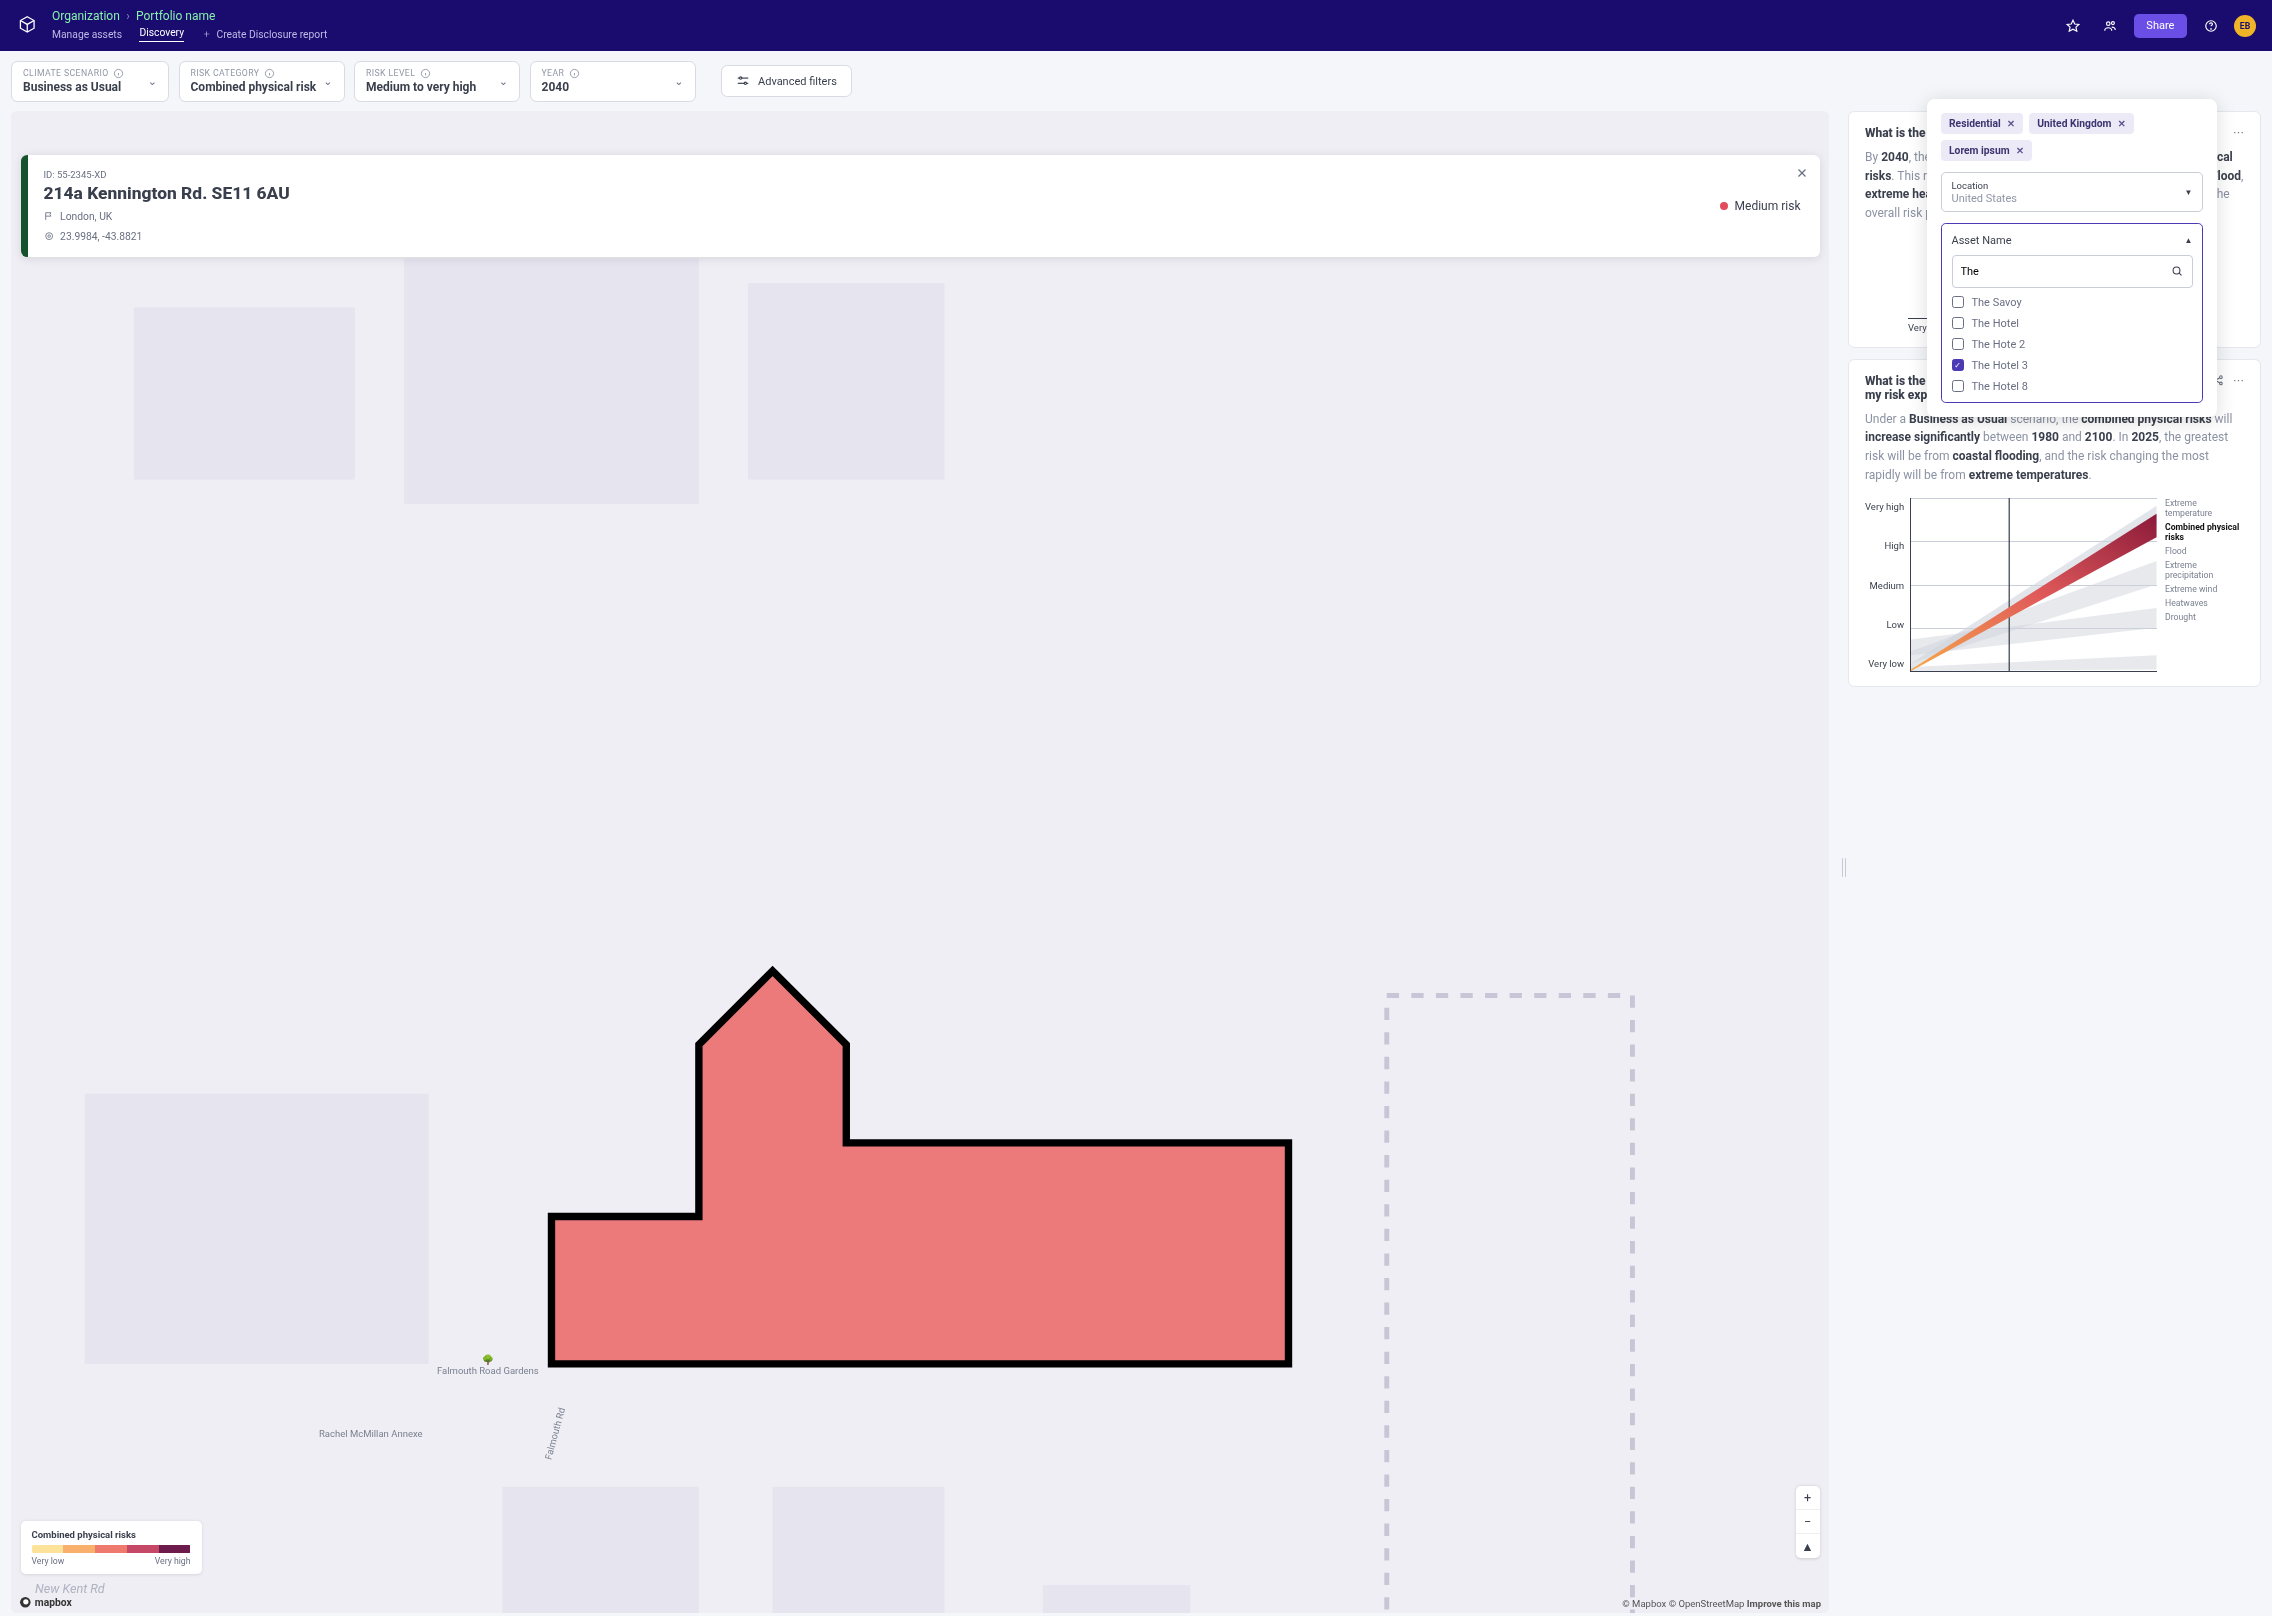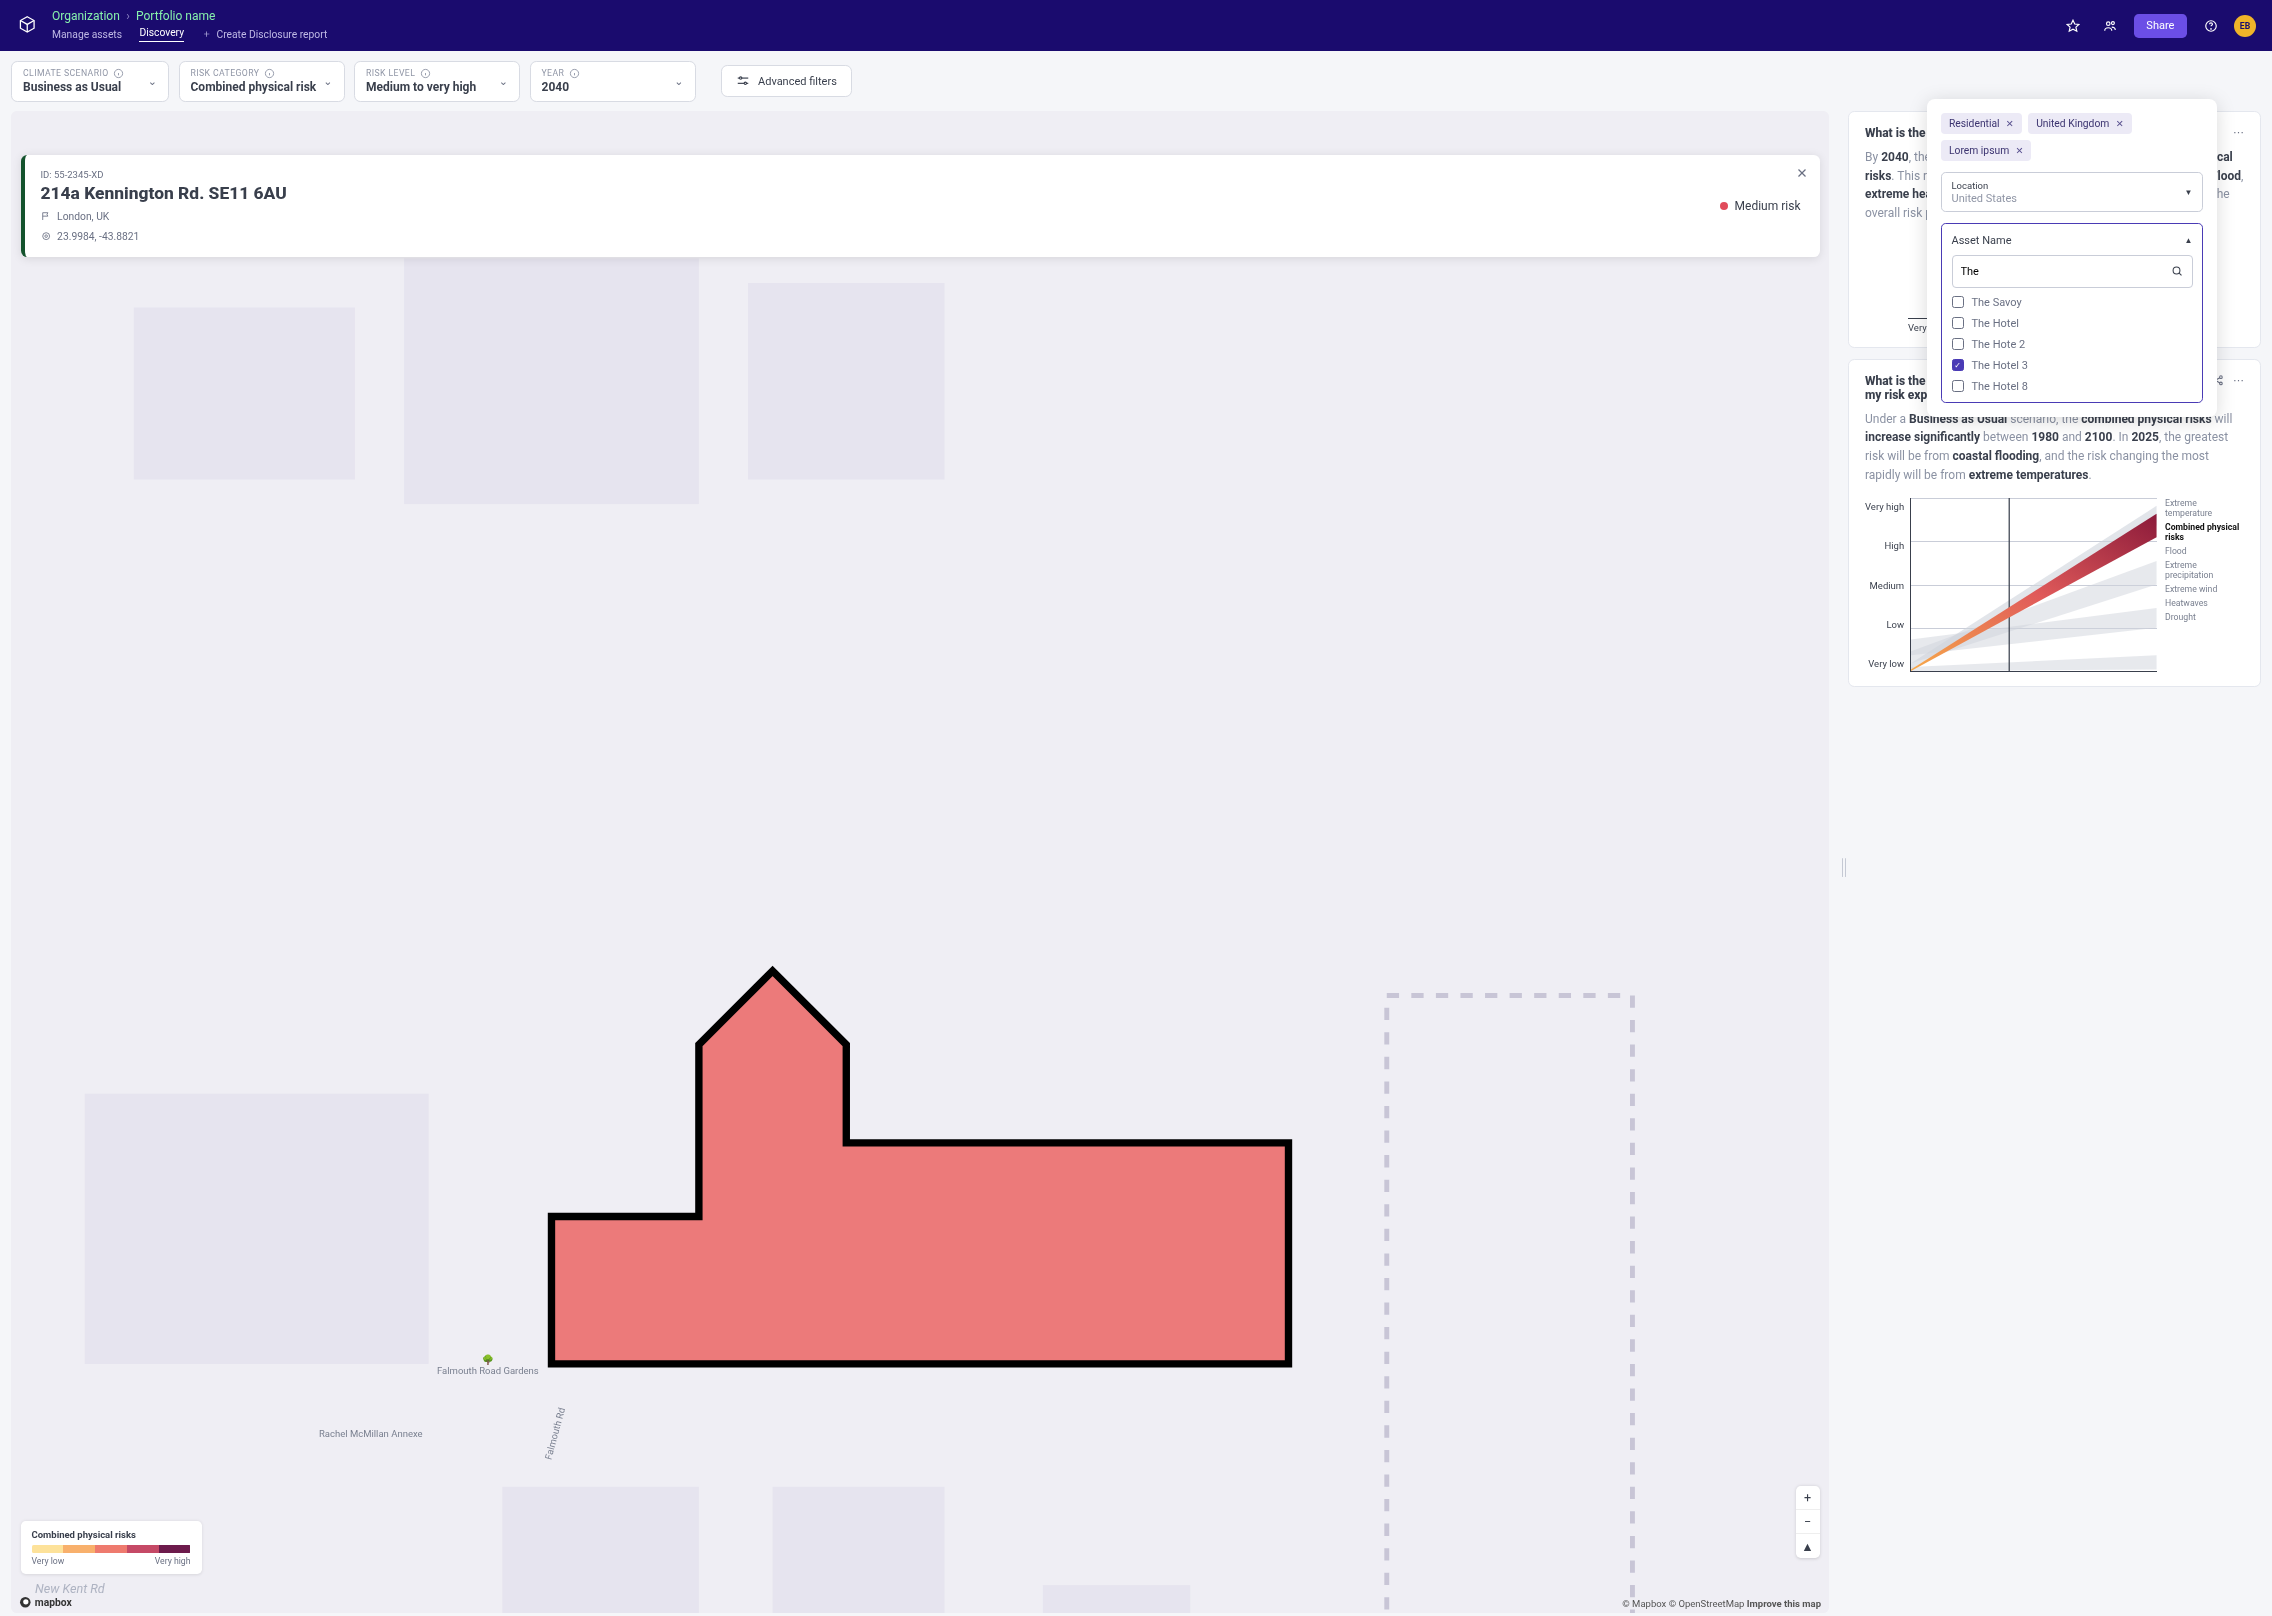--- a/index.html
+++ b/index.html
@@ -28,21 +28,21 @@
 .left-panel{flex:1;position:relative;padding:0 11px 11px 11px;min-width:0}
 .map-wrap{position:relative;height:100%;background:#f0eff4;border-radius:6.3px;overflow:hidden}
 .map-bg{position:absolute;inset:0}
 .map-topbar{position:absolute;top:9.5px;left:9.5px;right:9.5px;display:flex;justify-content:space-between;align-items:center}
 .filtering-text{font-size:12px;color:#393f4c}
 .filtering-text b{font-weight:700}
 .filtering-text .muted{color:#a5aab8}
 .view-toggle{display:flex;align-items:center;gap:3.2px;background:#fff;border:0.8px solid #d8dbe3;border-radius:4.7px;padding:2.4px}
 .view-toggle .active{background:#4a3bb5;color:#fff;border-radius:3.2px;padding:3.2px 9.5px}
 .view-toggle .inactive{color:#6a7083;padding:3.2px 9.5px;cursor:pointer}
-.asset-card{position:absolute;top:44px;left:9.5px;right:9.5px;background:#fff;border-radius:6.3px;box-shadow:0 1.6px 9.5px rgba(0,0,0,0.1);padding:14px 16px;border-left:4px solid #14532d}
+.asset-card{position:absolute;top:44px;left:9.5px;right:9.5px;background:#fff;border-radius:6.3px;box-shadow:0 1.6px 9.5px rgba(0,0,0,0.1);padding:14px 16px;border-left:7px solid #14532d}
 .asset-card .close{position:absolute;top:11px;right:11px;cursor:pointer;color:#6a7083}
 .asset-id{font-size:9.5px;color:#6a7083}
 .asset-title{font-size:17.4px;font-weight:800;margin:3.2px 0 6.3px 0}
 .asset-meta{display:flex;flex-direction:column;gap:7px;font-size:10.3px;color:#6a7083}
 .asset-meta-row{display:flex;align-items:center;gap:6.3px}
 .risk-badge{position:absolute;right:19px;top:50%;transform:translateY(-50%);display:flex;align-items:center;gap:6.3px;font-size:12px;color:#393f4c}
 .risk-dot{width:8px;height:8px;border-radius:50%;background:#e14b5a}
 .legend{position:absolute;bottom:39px;left:9.5px;background:#fff;border-radius:4.7px;padding:8px 11px;box-shadow:0 0.8px 3.2px rgba(0,0,0,0.1);width:181px}
 .legend-title{font-size:9.5px;font-weight:700;margin-bottom:4.7px}
 .legend-bar-segments{display:flex;height:8px;border-radius:1.6px;overflow:hidden;margin-bottom:3.2px}
@@ -62,21 +62,21 @@
 .card-actions span{cursor:pointer}
 .card-text{font-size:12px;color:#8b92a3;line-height:1.55}
 .card-text b{color:#393f4c;font-weight:700}
 .splitter{width:8px;display:flex;align-items:center;justify-content:center;cursor:col-resize}
 .splitter-handle{width:4.7px;height:19px;display:flex;gap:1.6px}
 .splitter-handle div{width:1.6px;background:#c5c9d4;border-radius:0.8px}
 
 
 .popover{position:absolute;top:99px;right:55px;width:290px;background:#fff;border-radius:8px;box-shadow:0 3.2px 19px rgba(0,0,0,0.15);padding:14px;z-index:100}
 .chips{display:flex;flex-wrap:wrap;gap:6.3px;margin-bottom:11px}
-.chip{background:#eceaf6;color:#3c3470;font-size:10.3px;font-weight:400;padding:4px 8px;border-radius:4px;display:flex;align-items:center;gap:6.3px}
+.chip{background:#eceaf6;color:#3c3470;font-size:10.3px;font-weight:700;padding:4px 8px;border-radius:4px;display:flex;align-items:center;gap:6.3px}
 .chip .x{cursor:pointer;font-size:9.5px;color:#5a5290}
 .select-box{border:0.8px solid #c9cdd8;border-radius:4.7px;padding:6.3px 9.5px;margin-bottom:11px;display:flex;justify-content:space-between;align-items:center;cursor:pointer}
 .select-box .lbl{font-size:9.5px;color:#393f4c}
 .select-box .val{font-size:11px;color:#9096a6}
 .select-box .col{display:flex;flex-direction:column;gap:1.6px}
 .asset-name-box{border:1.6px solid #4a3bb5;border-radius:4.7px;padding:9.5px}
 .asset-name-header{display:flex;justify-content:space-between;align-items:center;margin-bottom:8px;font-size:11px}
 .search-input{display:flex;align-items:flex-end;border:0.8px solid #c9cdd8;border-radius:4px;padding:9px 8px;margin-bottom:8px}
 .search-input input{border:none;outline:none;flex:1;font-size:11px}
 .options{display:flex;flex-direction:column;gap:8px}

